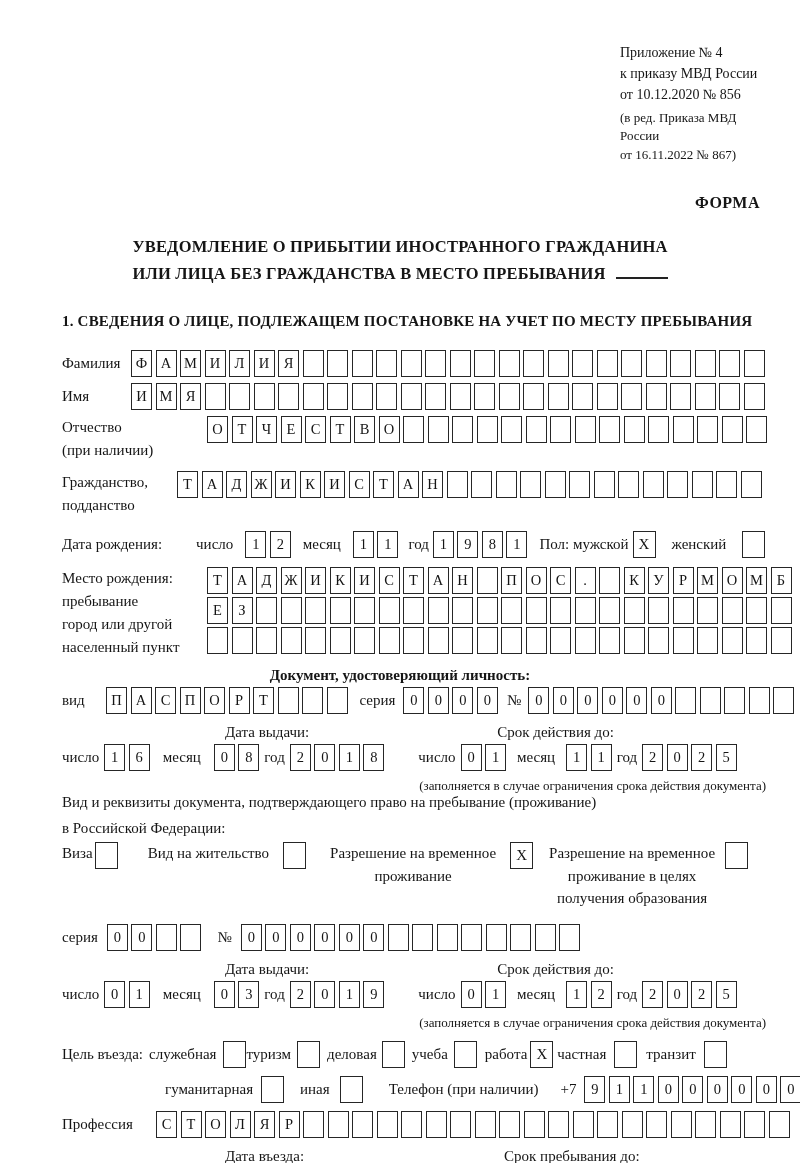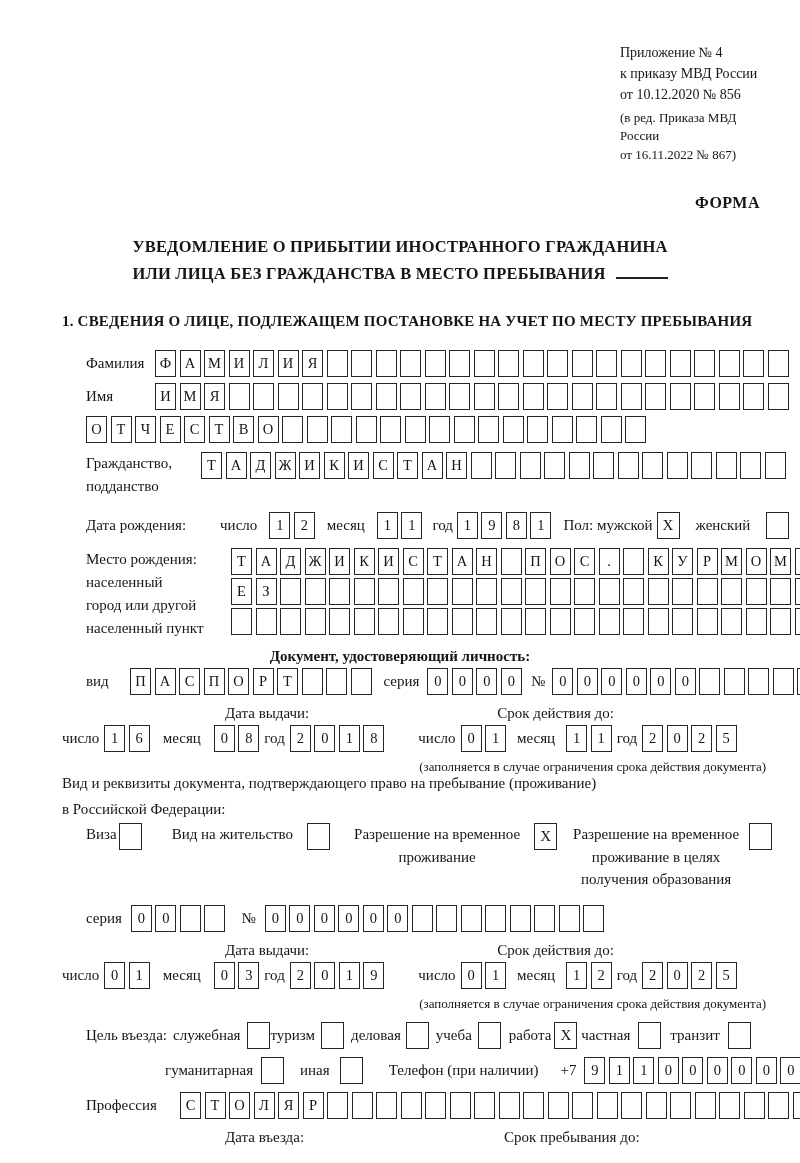--- a/index.html
+++ b/index.html
@@ -10,21 +10,21 @@
     font-family:"Liberation Serif","DejaVu Serif",serif;
     font-size:15px;
   }
   .annex { margin:42px 30px 0 620px; font-size:14px; line-height:1.5; }
   .annex .edit { font-size:13px; line-height:1.42; margin-top:4px; }
   .forma { margin:30px 40px 0 0; text-align:right; font-weight:700; font-size:16px; letter-spacing:.5px; }
   .title { margin-top:22px; text-align:center; font-weight:700; font-size:16.5px; line-height:1.6; letter-spacing:.2px; }
   .blank { display:inline-block; width:52px; height:14px; border-bottom:2px solid #222; margin-left:10px; }
   .sec1 { margin:26px 20px 0 62px; font-weight:700; font-size:15px; letter-spacing:.2px; }
 
-  .frow { display:flex; align-items:flex-start; padding-left:86px; margin-top:6px; }
+  .frow { display:flex; align-items:flex-start; padding-left:62px; margin-top:6px; }
   .vcenter { align-items:center; }
   .flabel { flex-shrink:0; font-size:15px; line-height:23px; }
   .cells { display:flex; gap:3.5px; flex-shrink:0; }
   .cell {
     width:21px; height:27px; border:1.6px solid #262626; flex-shrink:0;
     display:inline-flex; align-items:center; justify-content:center;
     font-size:14.5px;
   }
   .box {
     width:23px; height:27px; border:1.6px solid #262626; flex-shrink:0;
@@ -125,20 +125,24 @@
         <span class="cell"></span>
         <span class="cell"></span>
         <span class="cell"></span>
         <span class="cell"></span>
         <span class="cell"></span>
         <span class="cell"></span>
       </span>
   </div>
 
   <div class="frow">
+    <span class="flabel" style="width:145px">
+      <div>Отчество</div>
+      <div>(при наличии)</div>
+    </span>
     <span class="cells">
         <span class="cell">О</span>
         <span class="cell">Т</span>
         <span class="cell">Ч</span>
         <span class="cell">Е</span>
         <span class="cell">С</span>
         <span class="cell">Т</span>
         <span class="cell">В</span>
         <span class="cell">О</span>
         <span class="cell"></span>
@@ -213,21 +217,21 @@
       </span>
     <span class="dlab" style="margin-left:12px">Пол: мужской</span>
     <span class="box" style="margin-left:4px">X</span>
     <span class="dlab" style="margin-left:16px">женский</span>
     <span class="box" style="margin-left:16px"></span>
   </div>
 
   <div class="frow" style="margin-top:9px">
     <div class="flabel" style="width:145px">
       <div>Место рождения:</div>
-      <div>населенный</div>
+      <div>пребывание</div>
       <div>город или другой</div>
       <div>населенный пункт</div>
     </div>
     <div class="cellcol">
       <div class="cells">
           <span class="cell">Т</span>
           <span class="cell">А</span>
           <span class="cell">Д</span>
           <span class="cell">Ж</span>
           <span class="cell">И</span>

